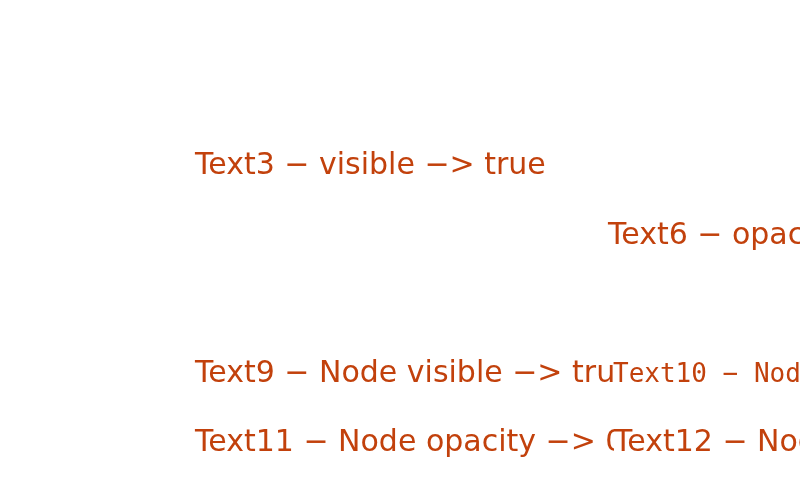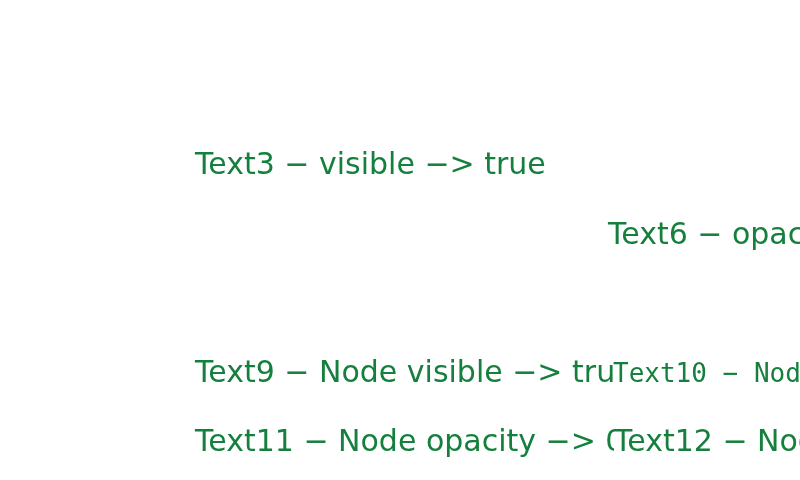--- a/index.html
+++ b/index.html
@@ -11,21 +11,21 @@
     height: 480px;
     position: relative;
     overflow: hidden;
     background: #ffffff;
   }
   .label {
     position: absolute;
     font-family: "DejaVu Sans", sans-serif;
     font-size: 30px;
     line-height: 36px;
-    color: #15803d;
+    color: #c2410c;
     white-space: nowrap;
     letter-spacing: 0px;
   }
   .label.mono {
     font-family: "DejaVu Sans Mono", monospace;
     font-size: 26px;
     line-height: 36px;
   }
   .label.overlay {
     background: #ffffff; 

